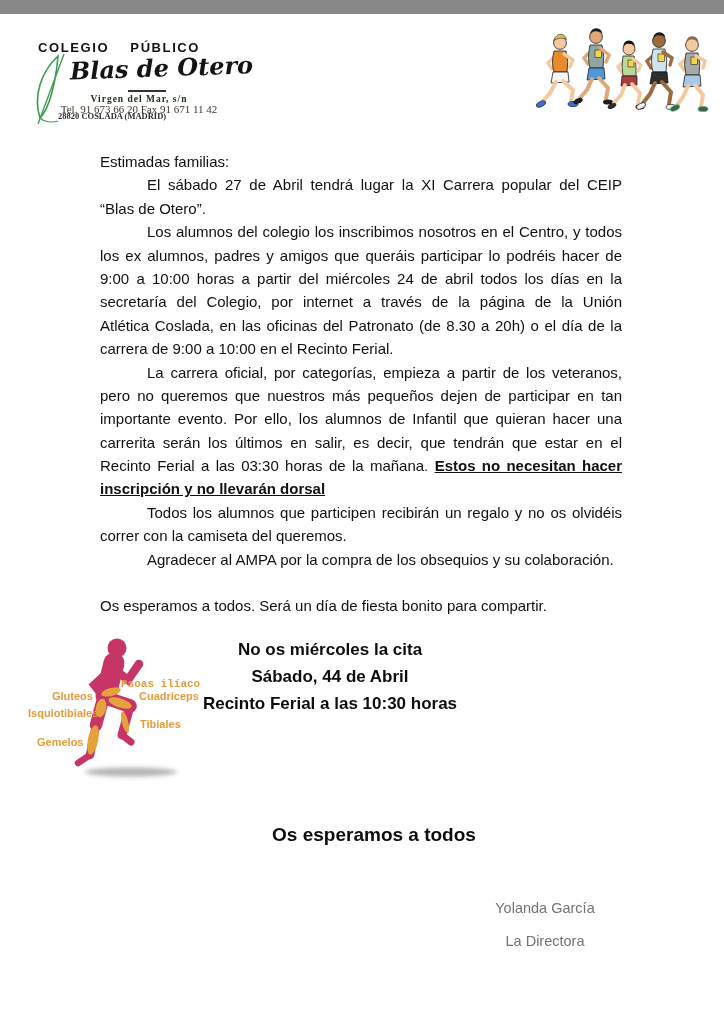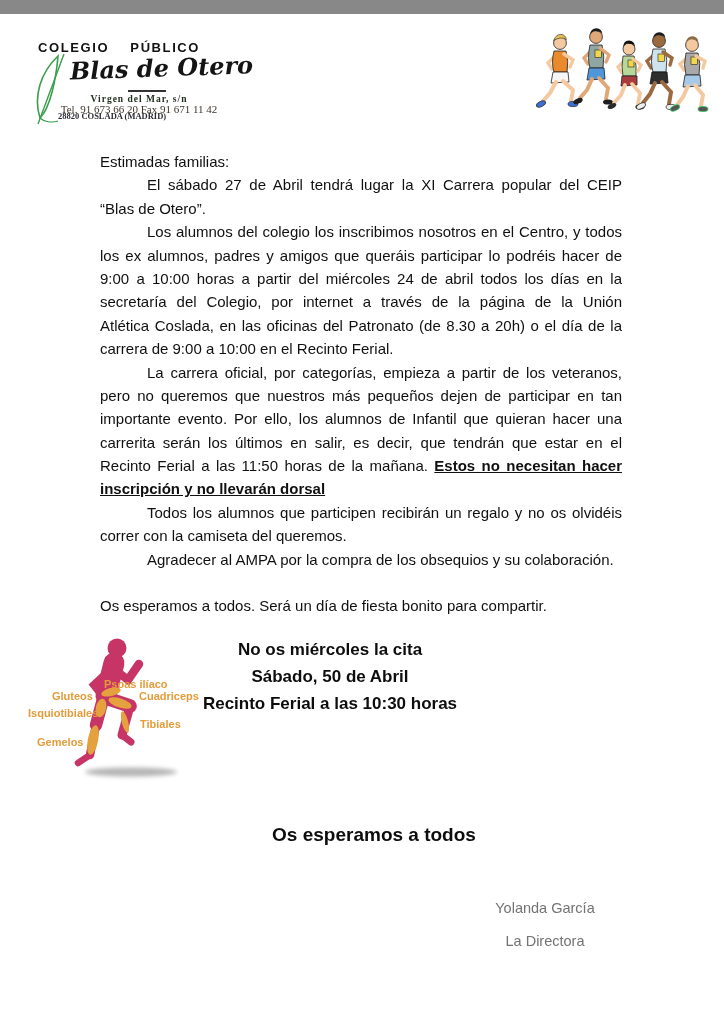--- a/index.html
+++ b/index.html
@@ -51,21 +51,21 @@
   .bline.just{text-align:justify;text-align-last:justify;}
   .bline.ind{text-indent:47px;}
   .bline.gap{margin-top:23.4px;}
   .bline .bu{font-weight:bold;text-decoration:underline;}
 
   
   .figure-wrap{position:absolute;left:26px;top:618px;width:195px;height:150px;}
   .muscle-label{
     position:absolute;font-size:11px;font-weight:bold;color:#e49c3b;white-space:nowrap;
   }
-  .lbl-psoas{left:78px;top:46px;}
+  .lbl-psoas{left:95px;top:46px;font-family:Liberation Mono, monospace;}
   .lbl-cuadriceps{left:113px;top:58px;}
   .lbl-gluteos{left:26px;top:58px;}
   .lbl-isquio{left:2px;top:75px;}
   .lbl-tibiales{left:114px;top:86px;}
   .lbl-gemelos{left:11px;top:104px;}
 
   .cita-block{
     position:absolute;left:100px;top:622px;width:460px;
     text-align:center;font-weight:bold;font-size:17px;line-height:27px;color:#0d0d0d;
   }
@@ -184,21 +184,21 @@
       <div class="bline just ind"><span>Los alumnos del colegio los inscribimos nosotros en el Centro, y todos</span></div>
       <div class="bline just"><span>los ex alumnos, padres y amigos que queráis participar lo podréis hacer de</span></div>
       <div class="bline just"><span>9:00 a 10:00 horas a partir del miércoles  24 de abril todos los días en la</span></div>
       <div class="bline just"><span>secretaría del Colegio, por internet a través de la página de la Unión</span></div>
       <div class="bline just"><span>Atlética Coslada, en las oficinas del Patronato (de 8.30 a  20h) o el día de la</span></div>
       <div class="bline"><span>carrera de 9:00 a 10:00 en el Recinto Ferial.</span></div>
       <div class="bline just ind"><span>La carrera oficial, por categorías, empieza a partir de los veteranos,</span></div>
       <div class="bline just"><span>pero no queremos que nuestros más pequeños dejen de participar en tan</span></div>
       <div class="bline just"><span>importante evento. Por ello, los alumnos de Infantil que quieran hacer una</span></div>
       <div class="bline just"><span>carrerita serán los últimos en salir, es decir, que tendrán que estar en el</span></div>
-      <div class="bline just"><span>Recinto Ferial a las 11:50 horas de la mañana. </span><span class="bu">Estos no necesitan hacer</span></div>
+      <div class="bline just"><span>Recinto Ferial a las 03:30 horas de la mañana. </span><span class="bu">Estos no necesitan hacer</span></div>
       <div class="bline"><span class="bu">inscripción y no llevarán dorsal</span></div>
       <div class="bline just ind"><span>Todos los alumnos que participen recibirán un regalo  y no os olvidéis</span></div>
       <div class="bline"><span>correr con la camiseta del queremos.</span></div>
       <div class="bline ind"><span>Agradecer al AMPA por la compra de los obsequios y su colaboración.</span></div>
       <div class="bline gap"><span>Os esperamos a todos. Será un día de fiesta bonito para compartir.</span></div>
     </div>
 
   <div class="figure-wrap">
     <svg width="195" height="150" viewBox="0 0 195 150">
       <defs>
@@ -230,21 +230,21 @@
     <span class="muscle-label lbl-psoas">Psoas ilíaco</span>
     <span class="muscle-label lbl-cuadriceps">Cuadriceps</span>
     <span class="muscle-label lbl-gluteos">Gluteos</span>
     <span class="muscle-label lbl-isquio">Isquiotibiales</span>
     <span class="muscle-label lbl-tibiales">Tibiales</span>
     <span class="muscle-label lbl-gemelos">Gemelos</span>
   </div>
 
   <div class="cita-block">
     <div>No os miércoles la cita</div>
-    <div>Sábado, 50 de Abril</div>
+    <div>Sábado, 44 de Abril</div>
     <div>Recinto Ferial a las 10:30 horas</div>
   </div>
 
   <div class="closing-line">Os esperamos a todos</div>
 
   <div class="signature-block">
     <div>Yolanda García</div>
     <div>La Directora</div>
   </div>
 

